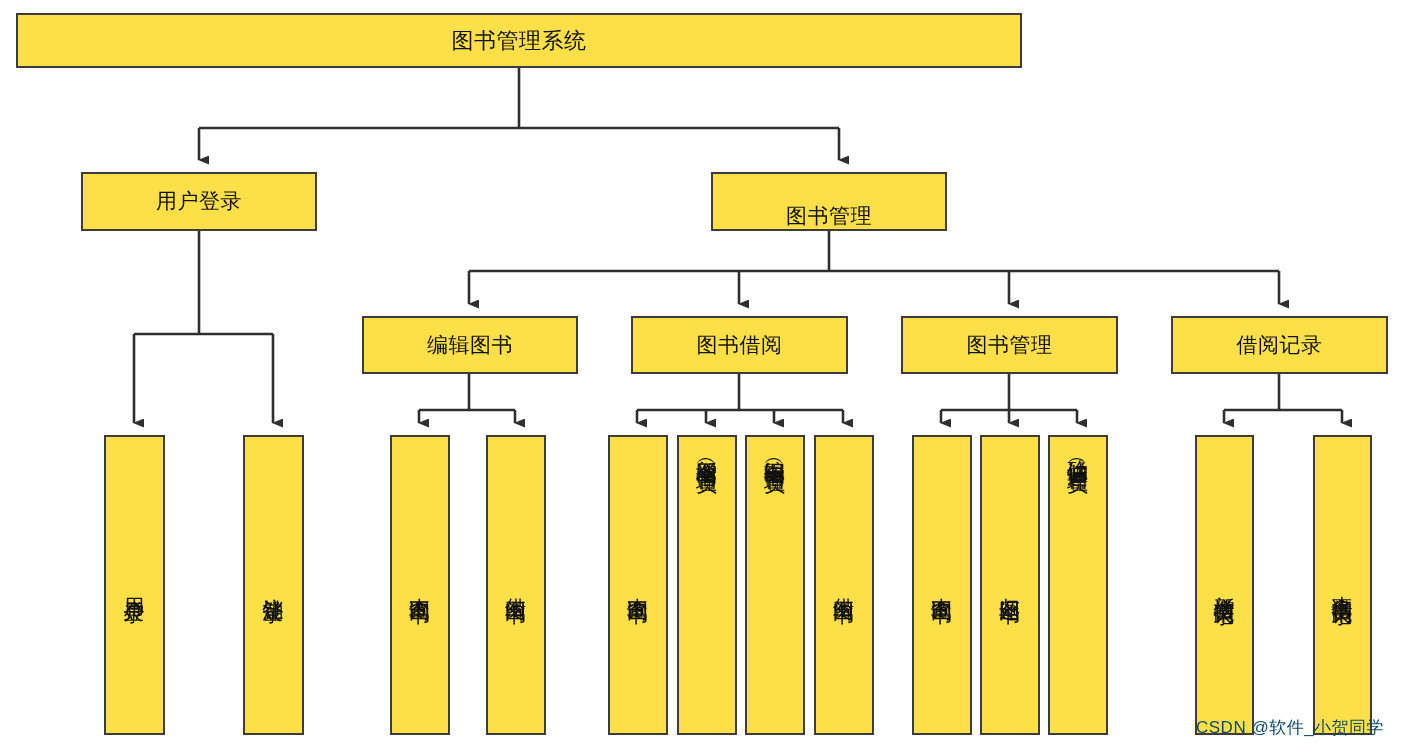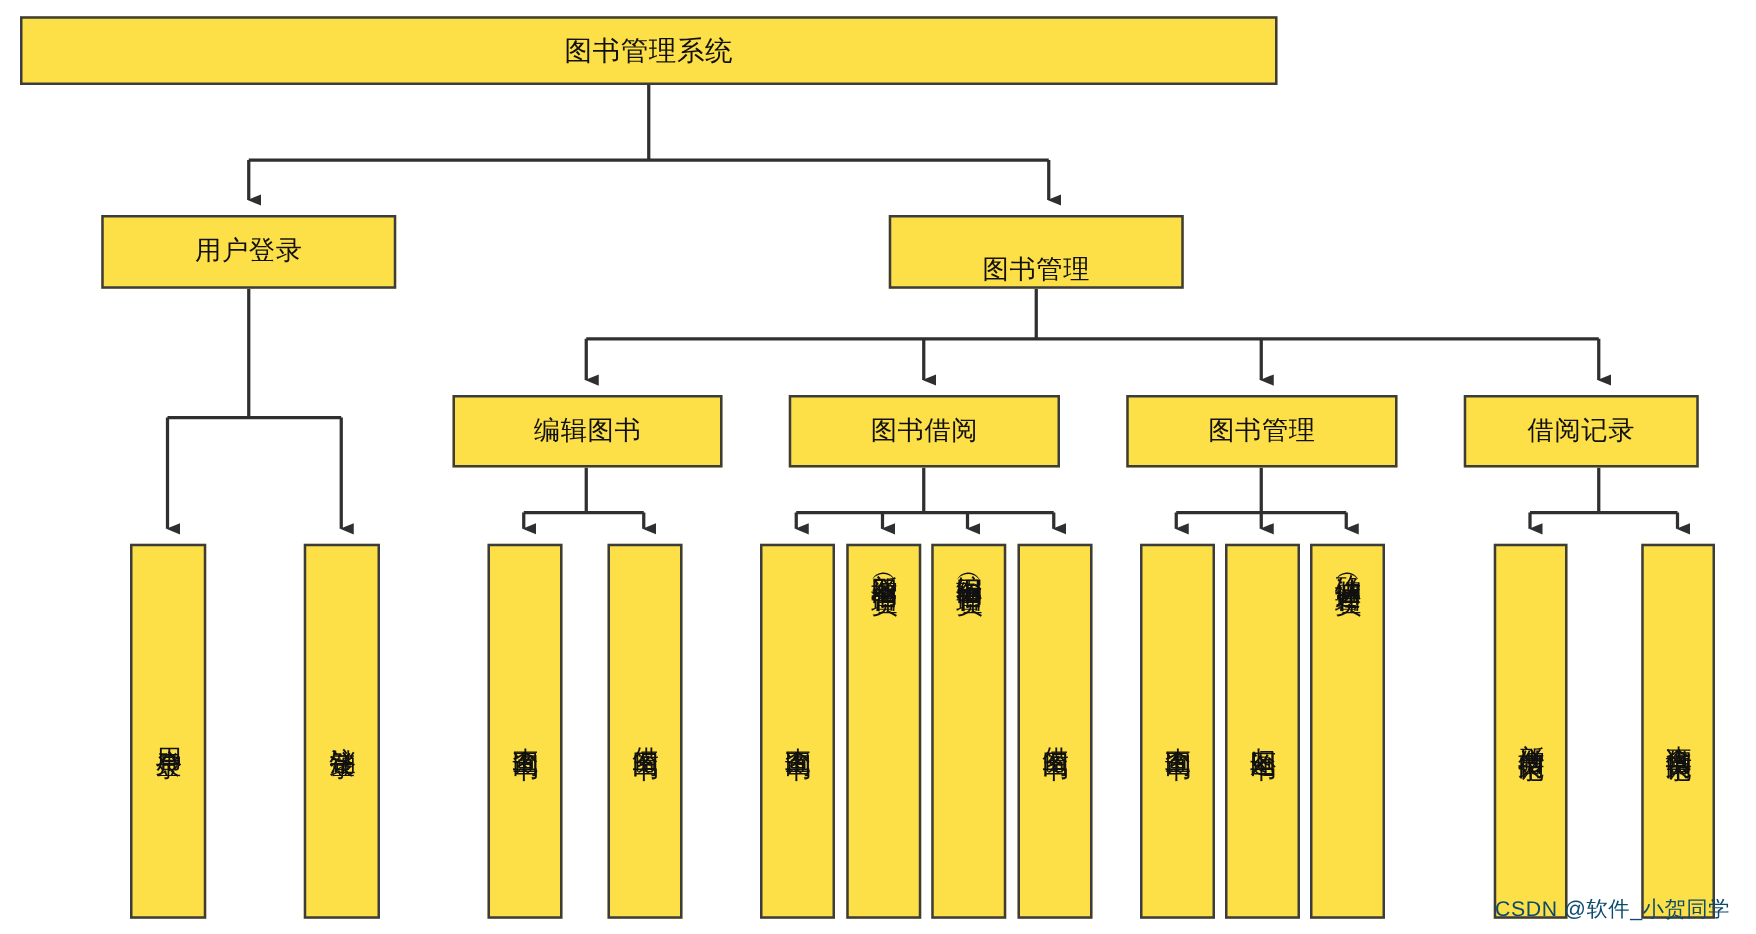--- a/index.html
+++ b/index.html
@@ -144,21 +144,21 @@
 
   <div class="node horiz" style="left:362px; top:316px; width:216px; height:58px;">
     <span class="label">编辑图书</span>
   </div>
   <div class="node horiz" style="left:631px; top:316px; width:217px; height:58px;">
     <span class="label">图书借阅</span>
   </div>
   <div class="node horiz" style="left:901px; top:316px; width:217px; height:58px;">
     <span class="label">图书管理</span>
   </div>
-  <div class="node horiz" style="left:1171px; top:316px; width:188px; height:58px;">
+  <div class="node horiz" style="left:1171px; top:316px; width:217px; height:58px;">
     <span class="label">借阅记录</span>
   </div>
 
   <div class="node vert" style="left:104px; top:435px; width:61px; height:300px;">
     <span class="label">用户登录</span>
   </div>
   <div class="node vert" style="left:243px; top:435px; width:61px; height:300px;">
     <span class="label">注销登录</span>
   </div>
 

